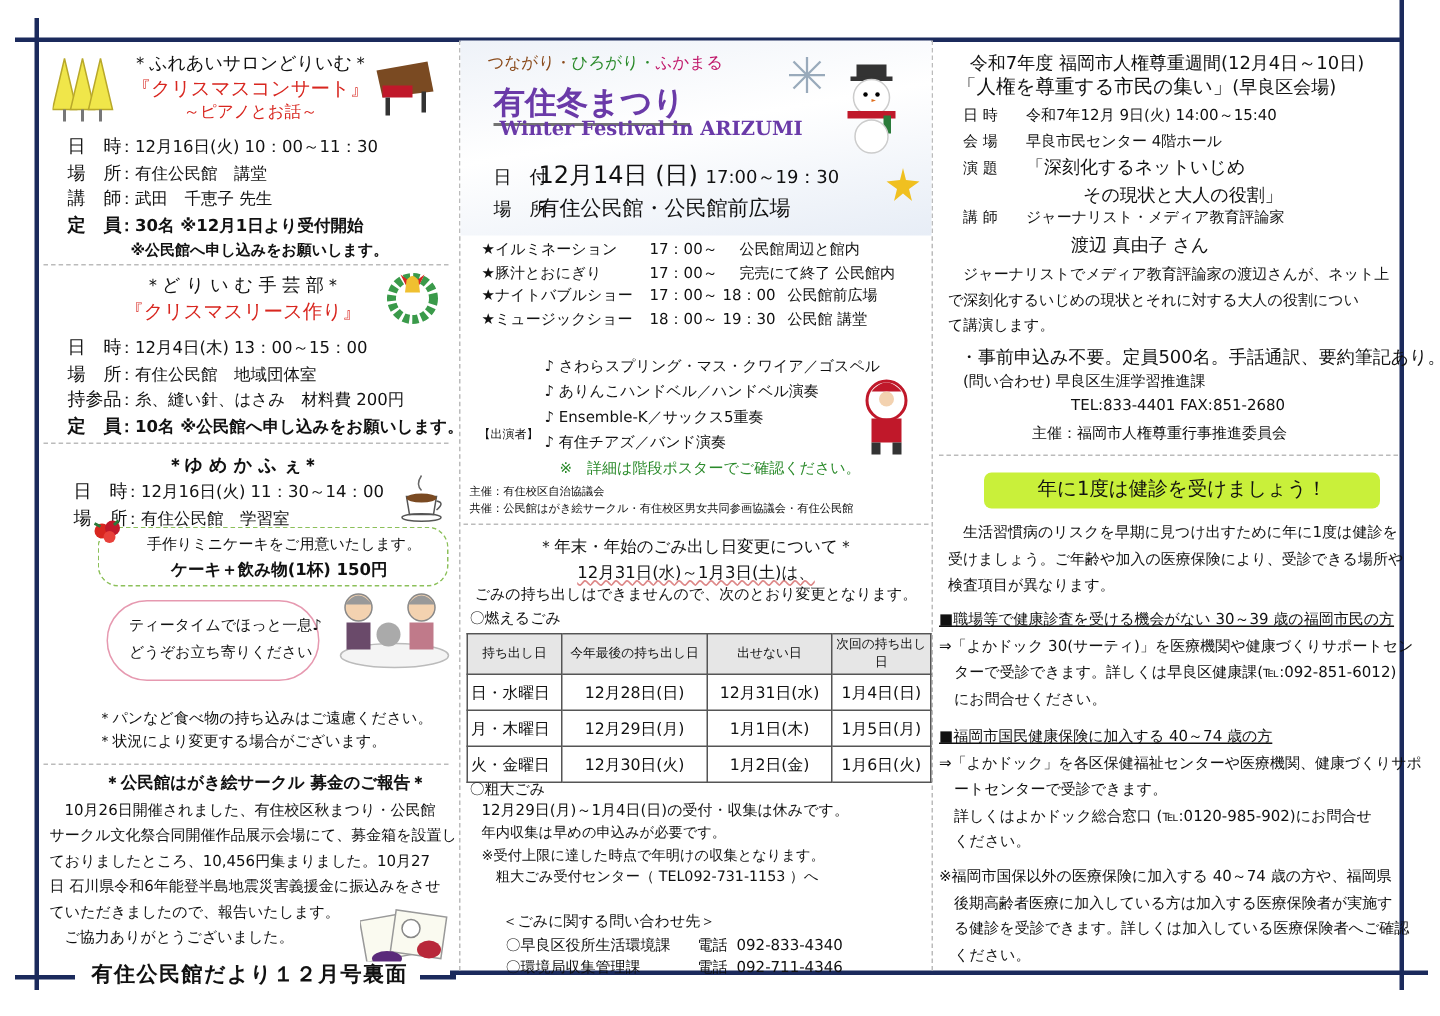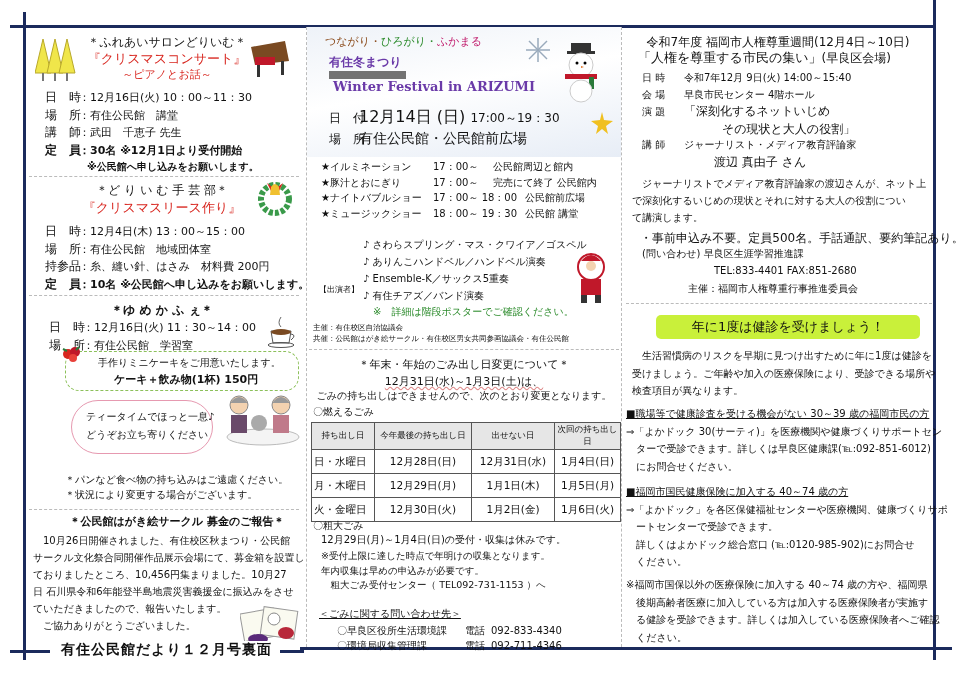--- a/index.html
+++ b/index.html
@@ -142,21 +142,21 @@
     <ellipse cx="18" cy="34" rx="10" ry="5" fill="#5a2a7a"></ellipse>
   </svg>
   <div class="abs bold" style="left:30px;top:614px;font-size:14px;letter-spacing:1px;background:#fff;padding:0 4px;">有住公民館だより１２月号裏面</div>
 </div>
 
 <div id="colM" class="col">
   <div class="winterbg"></div>
   <div class="abs fs11" style="left:18px;top:7px;">
     <span style="color:#8a4a1a;">つながり・</span><span style="color:#2a8a2a;">ひろがり・</span><span style="color:#c0186a;">ふかまる</span>
   </div>
-  <div class="abs purple bold" style="left:22px;top:27px;font-size:12px;border-bottom:8px solid #737373;padding-right:4px;">有住冬まつり</div>
+  <div class="abs purple bold" style="left:22px;top:27px;font-size:21px;border-bottom:2px solid #737373;padding-right:4px;">有住冬まつり</div>
   <div class="abs purple bold" style="left:26px;top:52px;font-size:13px;font-family:'DejaVu Serif','Liberation Serif',serif;">Winter Festival in ARIZUMI</div>
   <svg class="icon" style="left:218px;top:10px;" width="26" height="26" viewBox="0 0 26 26">
     <g stroke="#9ab" stroke-width="1.5">
         <line x1="13" y1="1" x2="13" y2="25"></line>
         <line x1="1" y1="13" x2="25" y2="13"></line>
         <line x1="4" y1="4" x2="22" y2="22"></line>
         <line x1="22" y1="4" x2="4" y2="22"></line>
       </g>
   </svg>
   <svg class="icon" style="left:248px;top:14px;" width="52" height="62" viewBox="0 0 52 62">
@@ -236,25 +236,25 @@
         <td>火・金曜日</td>
         <td>12月30日(火)</td>
         <td>1月2日(金)</td>
         <td>1月6日(火)</td>
       </tr>
     </tbody>
   </table>
   <div class="abs fs10" style="left:6px;top:492px;">〇粗大ごみ</div>
   <div class="abs fs10" style="left:14px;top:506px;">12月29日(月)～1月4日(日)の受付・収集は休みです。</div>
   <div class="abs" style="left:14px;top:522px;font-size:9.5px;line-height:14.5px;">
+    <div>年内収集は早めの申込みが必要です。</div>
     <div>※受付上限に達した時点で年明けの収集となります。</div>
-    <div>年内収集は早めの申込みが必要です。</div>
     <div>　粗大ごみ受付センター（ TEL092-731-1153 ）へ</div>
   </div>
-  <div class="abs fs10" style="left:12px;top:580px;text-decoration:underline;">＜ごみに関する問い合わせ先＞</div>
+  <div class="abs fs10" style="left:28px;top:580px;">＜ごみに関する問い合わせ先＞</div>
   <div class="abs fs10" style="left:30px;top:596px;line-height:15px;">
     <div><span style="display:inline-block;width:128px;">〇早良区役所生活環境課</span><span style="display:inline-block;width:26px;">電話</span><span>092-833-4340</span></div>
     <div><span style="display:inline-block;width:128px;">〇環境局収集管理課</span><span style="display:inline-block;width:26px;">電話</span><span>092-711-4346</span></div>
   </div>
 </div>
 
 <div id="colR" class="col">
   <div class="abs fs9" style="left:0;top:7px;width:308px;text-align:center;">令和7年度 福岡市人権尊重週間(12月4日～10日)</div>
   <div class="abs" style="left:14px;top:20px;">
     <span style="font-size:13px;">「人権を尊重する市民の集い」</span><span class="fs9">(早良区会場)</span>

